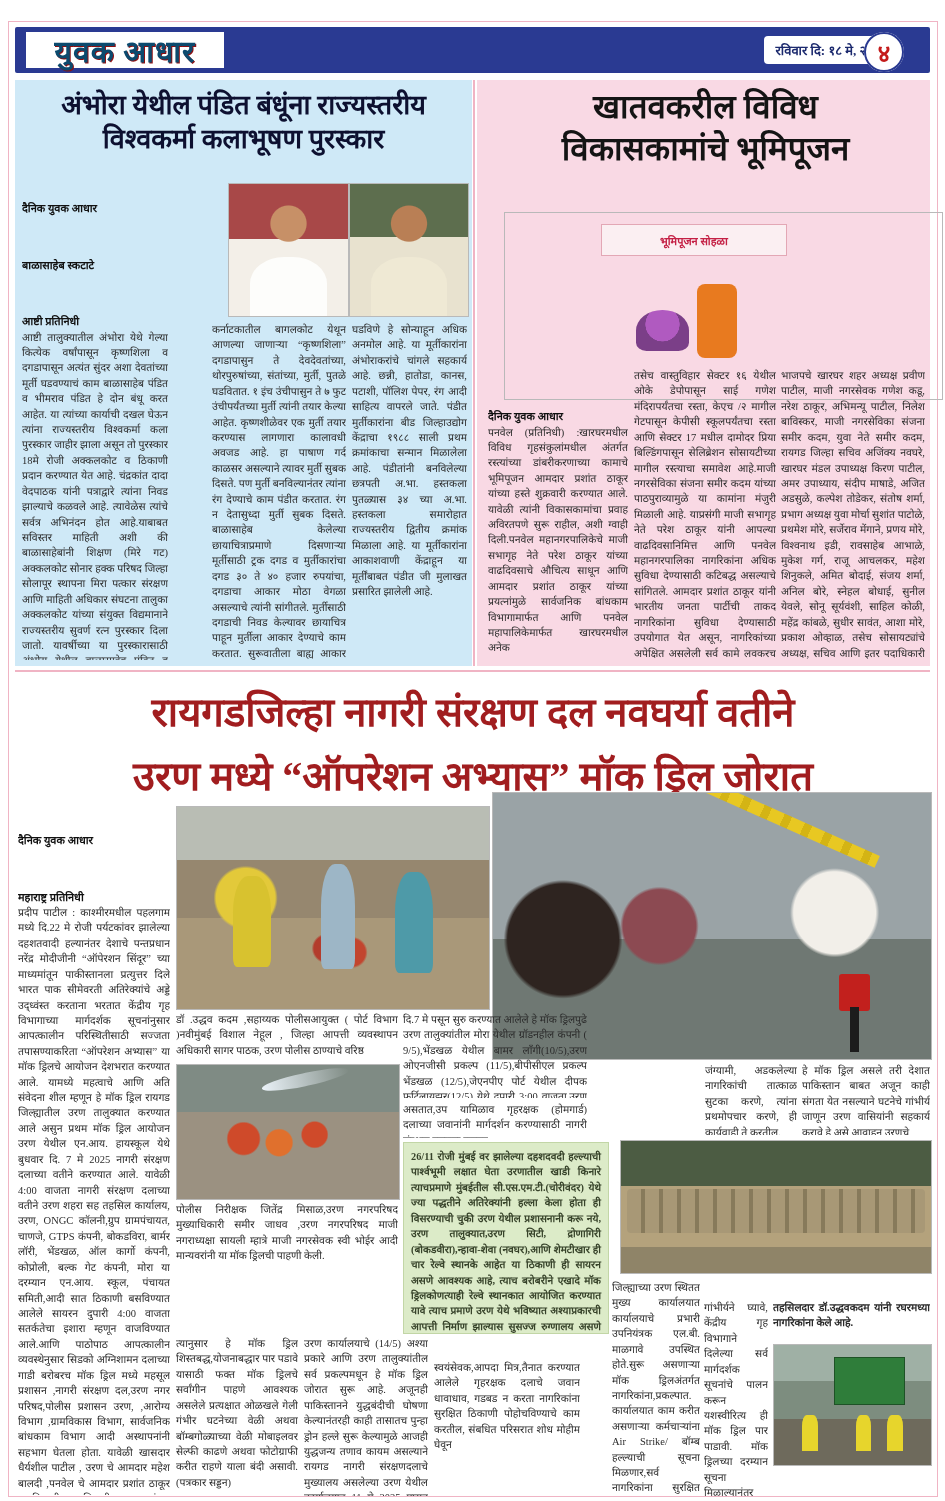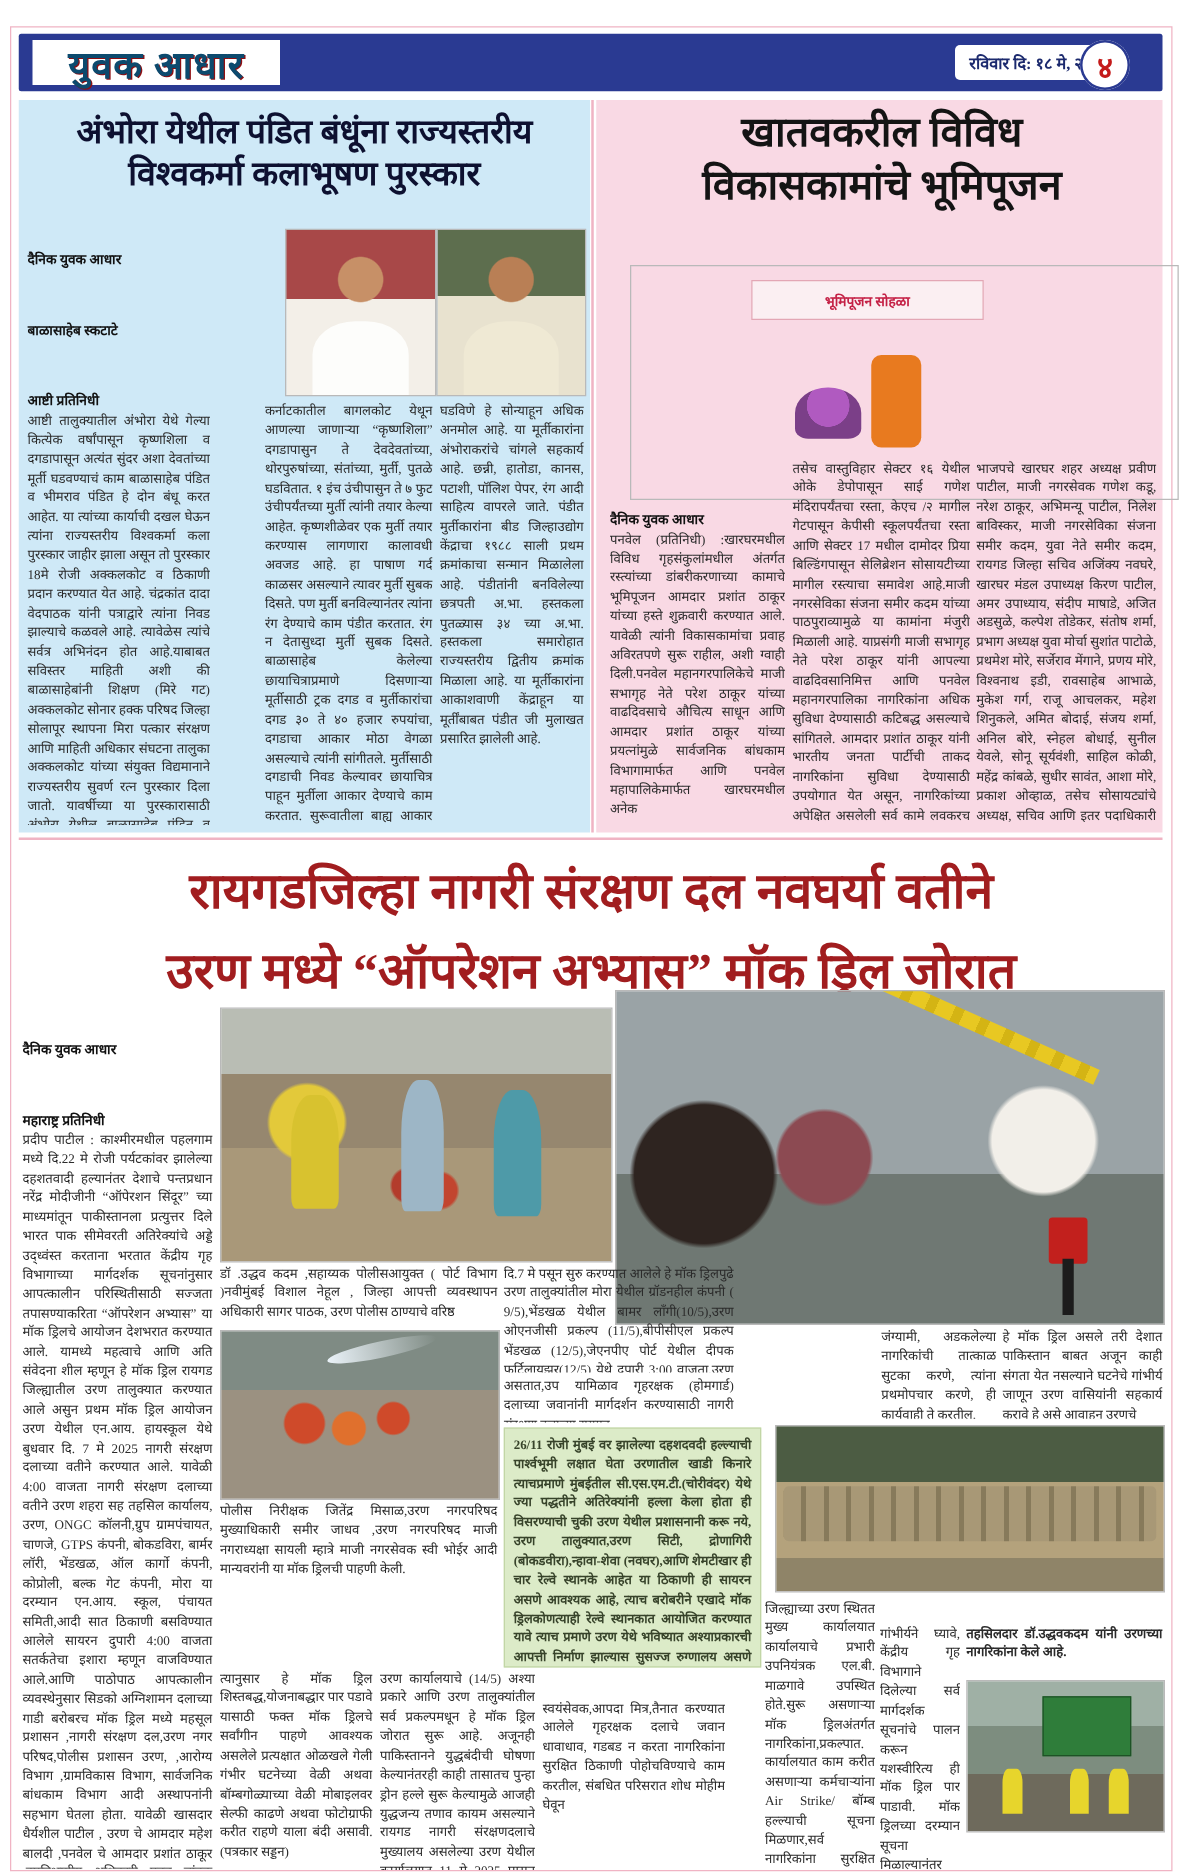--- a/index.html
+++ b/index.html
@@ -191,20 +191,20 @@
 <div class="col" style="left:612px;top:1280px;width:88px;height:216px;">जिल्ह्याच्या उरण स्थितत मुख्य कार्यालयात कार्यालयाचे प्रभारी उपनियंत्रक एल.बी. माळगावे उपस्थित होते.सुरू असणाऱ्या मॉक ड्रिलअंतर्गत नागरिकांना,प्रकल्पात. कार्यालयात काम करीत असणाऱ्या कर्मचाऱ्यांना Air Strike/ बॉम्ब हल्ल्याची सूचना मिळणार,सर्व नागरिकांना सुरक्षित ठिकाणी पोहोचण्यासाठीच्या सूचना दिल्या जाणार,नागरी संरक्षण दलाचे</div>
 
 <div class="col" style="left:705px;top:1063px;width:92px;height:72px;">जंग्यामी, अडकलेल्या नागरिकांची तात्काळ सुटका करणे, त्यांना प्रथमोपचार करणे, ही कार्यवाही ते करतील.</div>
 <div class="col" style="left:802px;top:1063px;width:128px;height:72px;">हे मॉक ड्रिल असले तरी देशात पाकिस्तान बाबत अजून काही संगता येत नसल्याने घटनेचे गांभीर्य जाणून उरण वासियांनी सहकार्य करावे हे असे आवाहन उरणचे</div>
 
 <div class="photo police-photo" style="left:620px;top:1140px;width:310px;height:132px;">
   <div class="police-row"></div>
 </div>
 
 <div class="col" style="left:704px;top:1300px;width:64px;height:196px;">गांभीर्यने घ्यावे, केंद्रीय गृह विभागाने दिलेल्या सर्व मार्गदर्शक सूचनांचे पालन करून यशस्वीरित्य ही मॉक ड्रिल पार पाडावी. मॉक ड्रिलच्या दरम्यान सूचना मिळाल्यानंतर सायरन वाजवून नागरिकांना धोक्याचा इशारा दिला जाईल.या दरम्यान नागरिकांनी घाबरू नये, अफवांवर विश्वास ठेवू नये, सेल्फी काढू नये आणि प्रशासनाकडून दिलेल्या सूचनांचे पालन करावे, हे मॉक ड्रिल केवळ पूर्वतयारीचा भाग असून अजून जरी कोणतीही खरी आपत्ती उद्भवलेली नाही, हे लक्षात घ्यावे,</div>
-<div class="col lead" style="left:773px;top:1300px;width:157px;height:40px;">तहसिलदार डॉ.उद्धवकदम यांनी उरणच्या नागरिकांना केले आहे.</div>
+<div class="col lead" style="left:773px;top:1300px;width:157px;height:40px;">तहसिलदार डॉ.उद्धवकदम यांनी रघरमध्या नागरिकांना केले आहे.</div>
 
 <div class="photo site-photo" style="left:773px;top:1344px;width:157px;height:120px;">
   <div class="container-box"></div>
   <div class="vest" style="left:18%;"></div>
   <div class="vest" style="left:52%;"></div>
   <div class="vest" style="left:72%;"></div>
 </div>
 
 </body></html>

